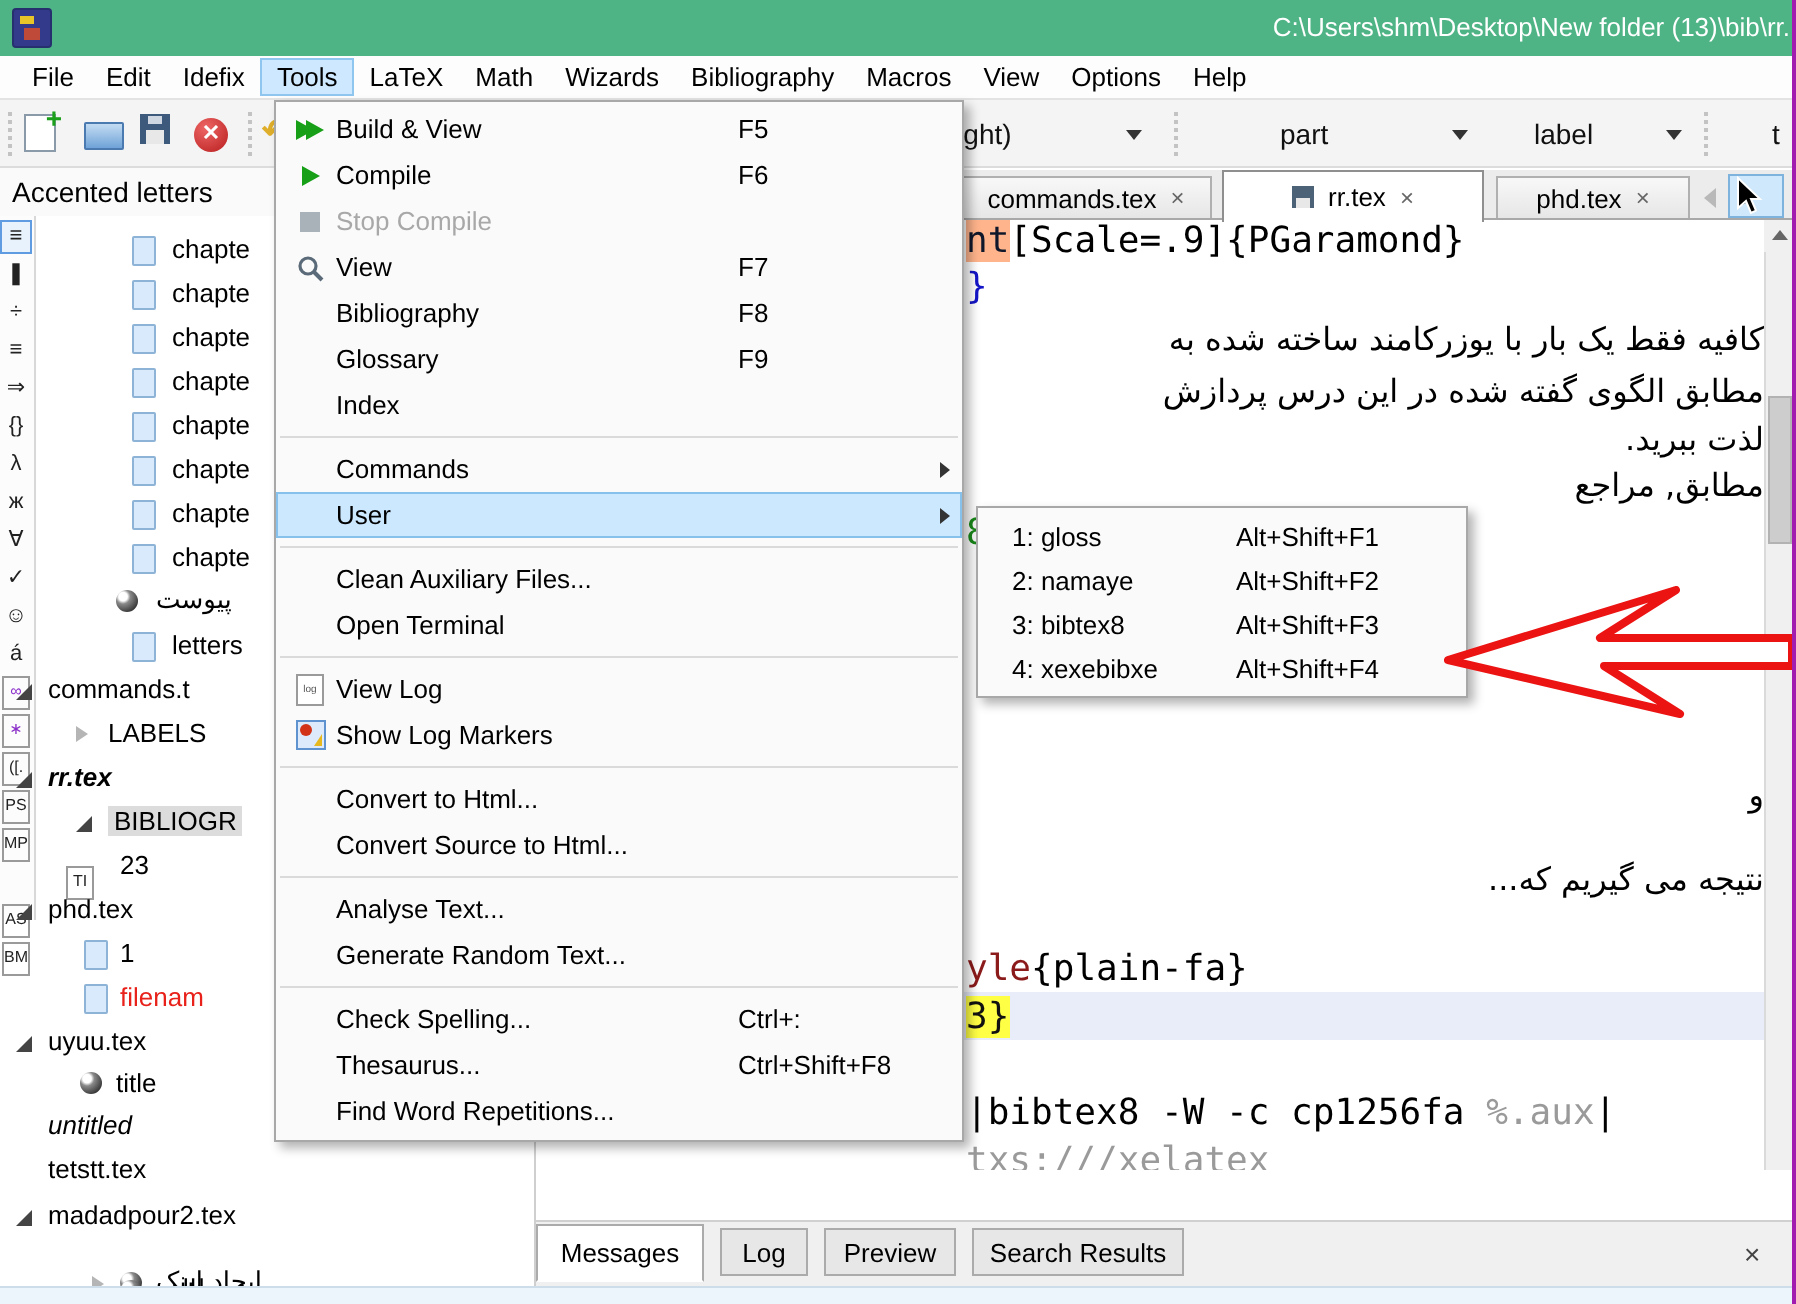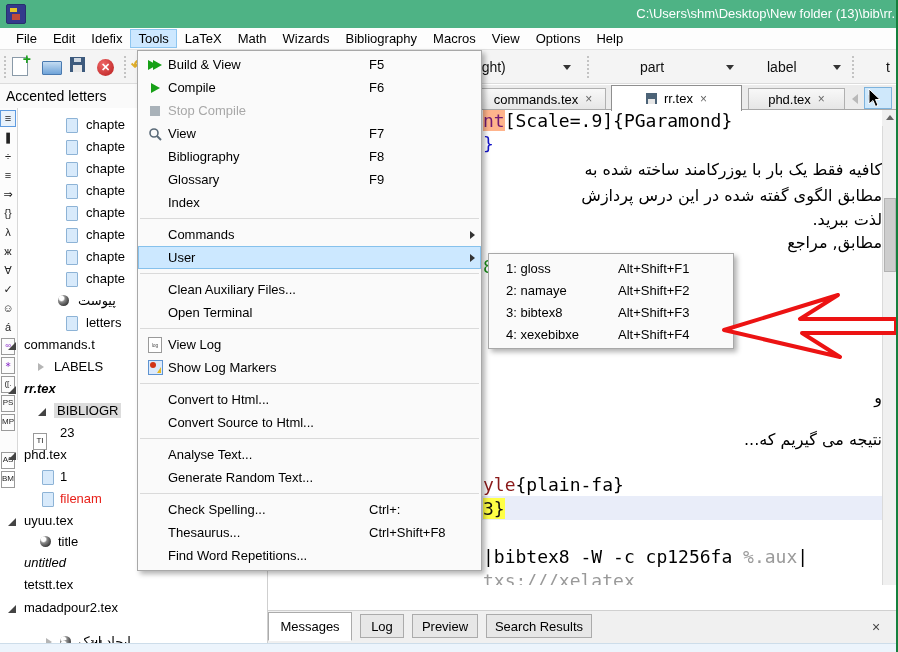--- a/index.html
+++ b/index.html
@@ -1,17 +1,17 @@
 <!DOCTYPE html>
 <html><head>
 <meta charset="utf-8">
 <style>
   html,body{margin:0;padding:0;background:#ddd;}
   .screen{position:relative;width:898px;height:652px;background:#fff;overflow:hidden;
-    font-family:"Liberation Sans",sans-serif;border-right:2px solid #15803d;box-sizing:border-box;}
+    font-family:"Liberation Sans",sans-serif;border-right:2px solid #a21caf;box-sizing:border-box;}
   
   .titlebar{position:absolute;left:0;top:0;width:100%;height:28px;background:#4eb385;}
   .app-icon{position:absolute;left:6px;top:4px;width:20px;height:20px;background:#333a8c;border-radius:2px;border:1px solid #27306e;box-sizing:border-box;}
   .app-icon .ai1{position:absolute;left:3px;top:3px;width:7px;height:4px;background:#e8c62a;}
   .app-icon .ai2{position:absolute;left:5px;top:9px;width:8px;height:6px;background:#c04a3a;}
   .title-text{position:absolute;right:1px;top:6px;color:#fff;font-size:13px;white-space:nowrap;}
   
   .menubar{position:absolute;left:0;top:28px;width:100%;height:22px;background:#fdfdfd;border-bottom:1px solid #e3e3e3;display:flex;align-items:center;padding-left:8px;box-sizing:border-box;}
   .mb-it{font-size:13px;padding:2px 8px;color:#000;}
   .mb-it.act{background:#cde8ff;box-shadow:inset 0 0 0 1px #8ec6f0;}
@@ -55,21 +55,21 @@
   .etab .tx{color:#666;font-size:12px;}
   .i-floppy{display:inline-block;width:11px;height:11px;background:#4c6377;position:relative;}
   .i-floppy::after{content:"";position:absolute;left:2px;bottom:0;width:7px;height:5px;background:#e8e8e8;}
   .tab-scroll{position:absolute;left:580px;top:5px;width:14px;height:18px;text-align:center;}
   .tab-scroll span{display:inline-block;width:0;height:0;border-top:5px solid transparent;border-bottom:5px solid transparent;border-right:6px solid #b9b9b9;margin-top:4px;}
   .partial-tab{position:absolute;left:596px;top:2px;width:28px;height:22px;background:#cfe8fb;border:1px solid #7db3dd;font-size:13px;padding:2px 0 0 3px;box-sizing:border-box;}
   .editor{position:absolute;left:268px;top:110px;width:630px;height:475px;background:#fff;overflow:hidden;}
   .eline{position:absolute;left:0;width:598px;font-family:"DejaVu Sans Mono",monospace;font-size:18px;white-space:pre;padding-left:215px;box-sizing:border-box;}
   .eline.rtl{direction:rtl;text-align:right;font-family:"DejaVu Sans",sans-serif;font-size:16px;padding-left:0;width:614px;}
   .curline{position:absolute;left:0;width:614px;height:24px;background:#e9edf9;}
-  .hlword{background:#ffb48c;color:#701a75;margin-top:45px;}
+  .hlword{background:#ffb48c;color:#0f172a;margin-top:45px;}
   .kblue{color:#1414c8;}
   .kgreen{color:#1a8c1a;}
   .kcmd{color:#8b1a1a;}
   .kgray{color:#9a9a9a;}
   .hlyellow{background:#ffff45;color:#111;}
   .vscroll{position:absolute;left:882px;top:110px;width:16px;height:475px;background:#f0f0f0;border-left:1px solid #dadada;box-sizing:border-box;}
   .vs-up{position:absolute;left:882px;top:110px;width:16px;height:16px;background:#f0f0f0;}
   .vs-up i{display:block;margin:5px auto 0;width:0;height:0;border-left:4px solid transparent;border-right:4px solid transparent;border-bottom:5px solid #666;}
   .vs-thumb{position:absolute;left:884px;top:198px;width:12px;height:74px;background:#cdcdcd;border:1px solid #b2b2b2;box-sizing:border-box;}
   

